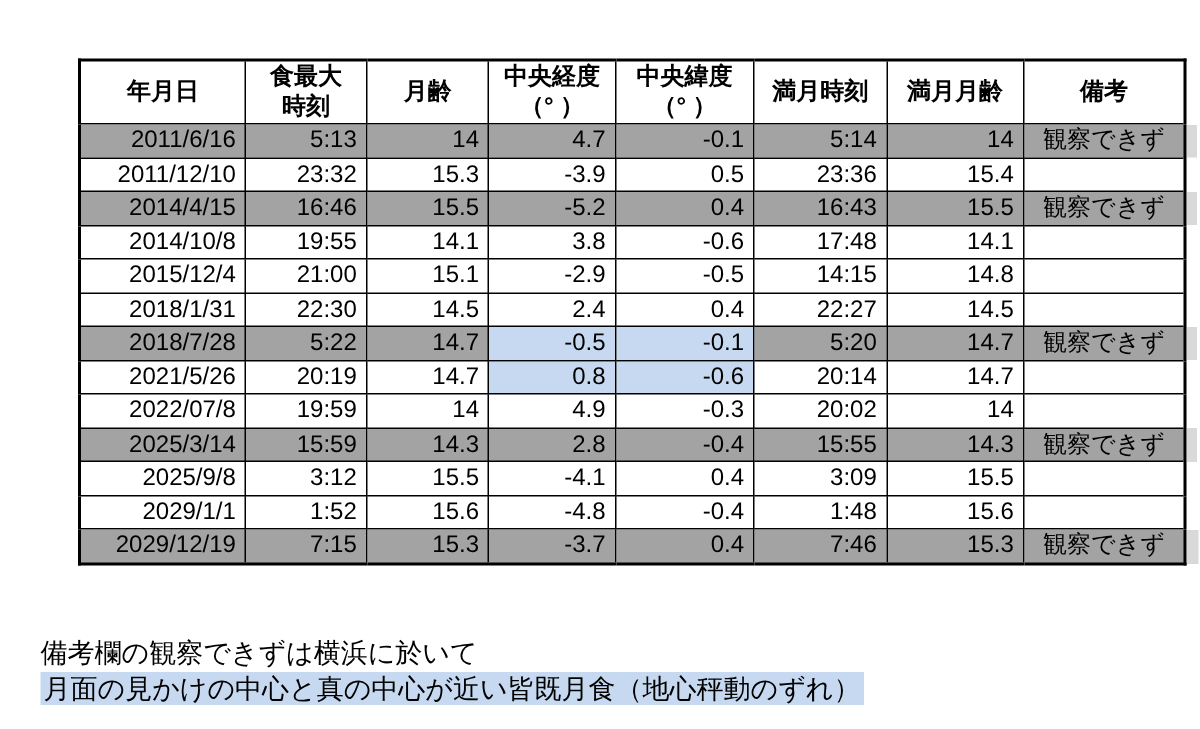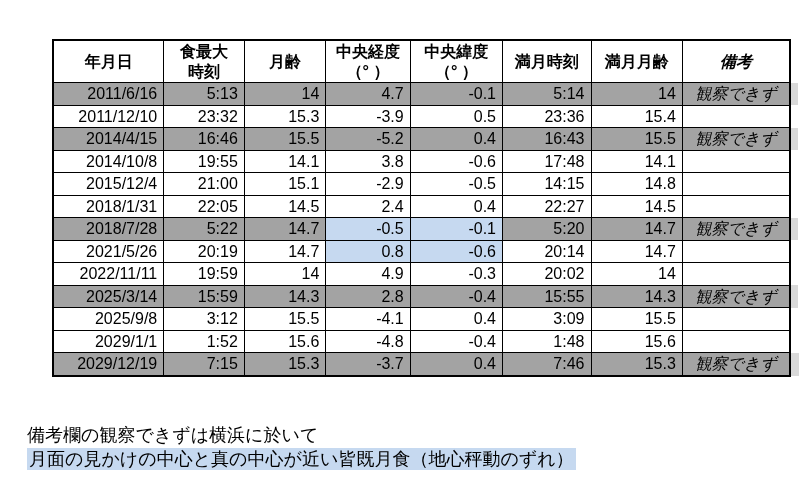--- a/index.html
+++ b/index.html
@@ -24,21 +24,21 @@
   .etable thead th{
     font-weight:bold;text-align:center;vertical-align:middle;
     white-space:pre-line;height:41px;line-height:20px;padding:0 2px;
     border-top:2px solid #000;
   }
   .etable td{
     height:21.5px;line-height:21.5px;text-align:right;padding:0 6px;
   }
   .etable td.note{text-align:center;padding:0 2px;}
   .etable th:first-child,.etable td:first-child{border-left:2px solid #000;}
-  .etable th:nth-child(8),.etable td:nth-child(8){border-right:2px solid #000;font-style:italic;}
+  .etable th:nth-child(8),.etable td:nth-child(8){border-right:2px solid #000;}
   .etable tbody tr:last-child td{border-bottom:2px solid #000;}
   .etable tr.shaded td{background:#a3a3a3;}
   .etable td.hl-cell,.etable tr.shaded td.hl-cell{background:#c6d9f0;}
   .etable th.ghost,.etable td.ghost{border:none;background:transparent;padding:0;}
   .etable tbody tr:last-child td.ghost{border-bottom:none;}
   .etable tr.shaded td.ghost{background:#d9d9d9;}
   .footnote{position:absolute;left:27px;font-size:18px;white-space:nowrap;}
   .footnote.fn1{top:423px;}
   .footnote.fn2{top:447px;}
   .footnote .hl{background:#c6d9f0;padding:1px 2px;}
@@ -127,21 +127,21 @@
           <td>15.1</td>
           <td>-2.9</td>
           <td>-0.5</td>
           <td>14:15</td>
           <td>14.8</td>
           <td class="note"></td>
           <td class="ghost"></td>
         </tr>
         <tr>
           <td>2018/1/31</td>
-          <td>22:05</td>
+          <td>22:30</td>
           <td>14.5</td>
           <td>2.4</td>
           <td>0.4</td>
           <td>22:27</td>
           <td>14.5</td>
           <td class="note"></td>
           <td class="ghost"></td>
         </tr>
         <tr class="shaded">
           <td>2018/7/28</td>
@@ -159,21 +159,21 @@
           <td>20:19</td>
           <td>14.7</td>
           <td class="hl-cell">0.8</td>
           <td class="hl-cell">-0.6</td>
           <td>20:14</td>
           <td>14.7</td>
           <td class="note"></td>
           <td class="ghost"></td>
         </tr>
         <tr>
-          <td>2022/11/11</td>
+          <td>2022/07/8</td>
           <td>19:59</td>
           <td>14</td>
           <td>4.9</td>
           <td>-0.3</td>
           <td>20:02</td>
           <td>14</td>
           <td class="note"></td>
           <td class="ghost"></td>
         </tr>
         <tr class="shaded">

